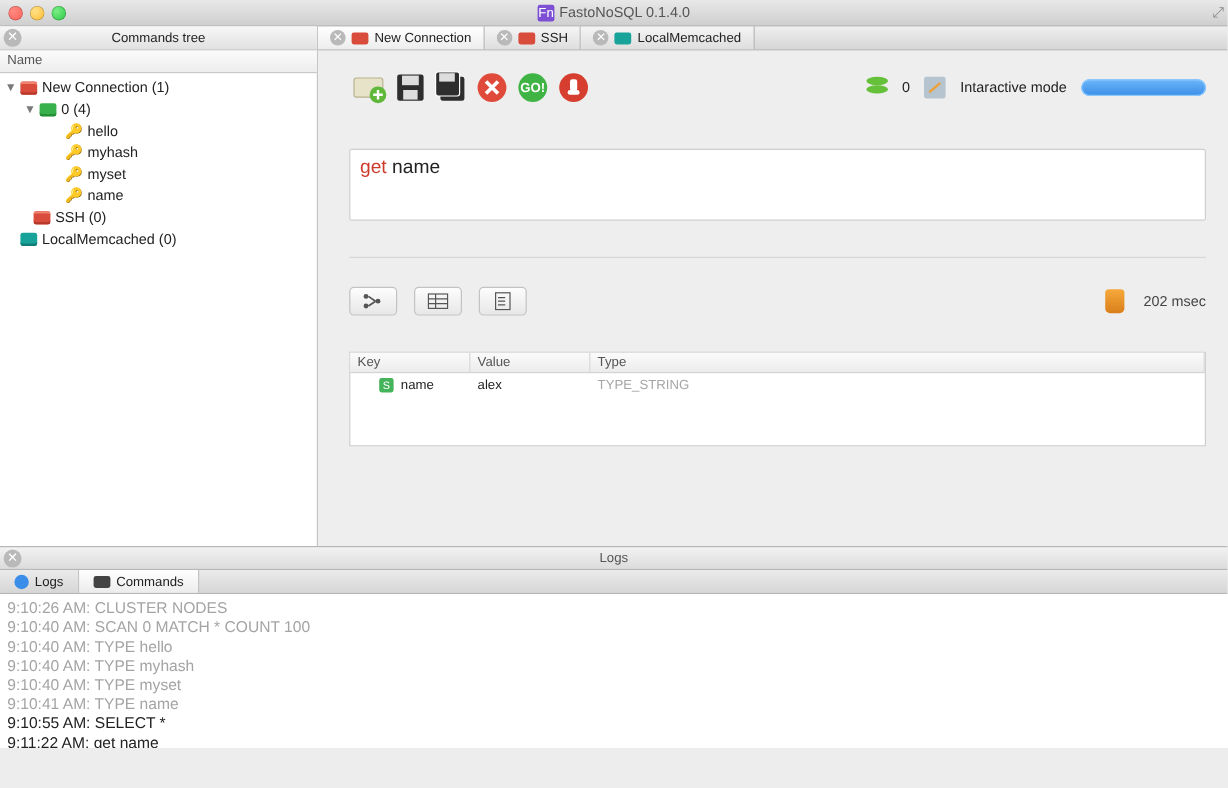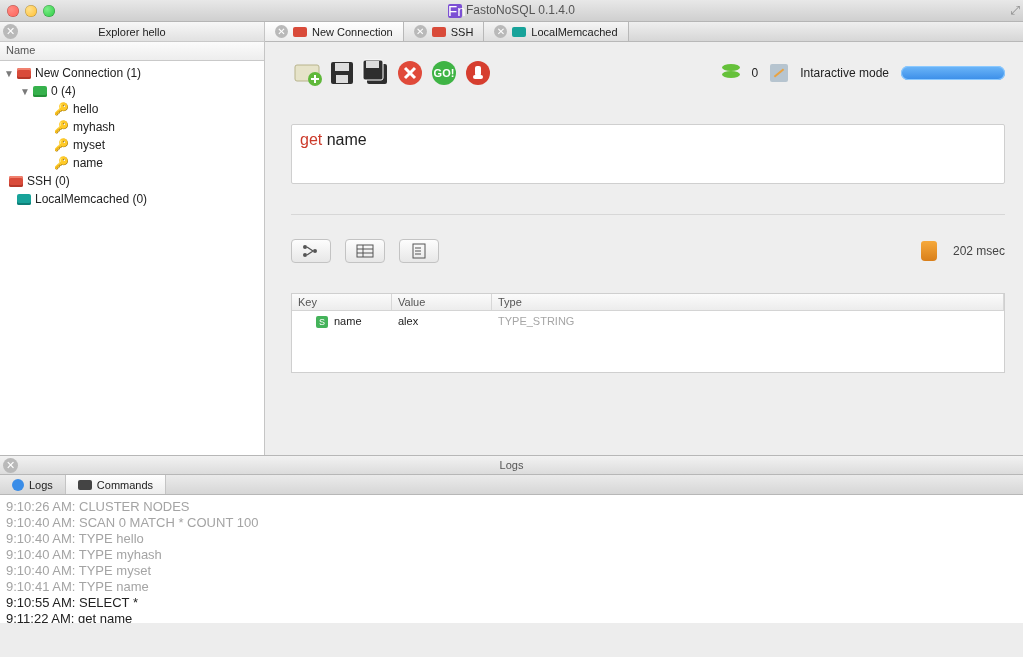--- a/index.html
+++ b/index.html
@@ -6,21 +6,21 @@
   html,body { margin:0; padding:0; background:#ededed; height:657px; width:1023px; overflow:hidden; color:#222; }
   
   
   .titlebar { height:22px; background:linear-gradient(#e8e8e8,#cfcfcf); display:flex; align-items:center; border-bottom:1px solid #b5b5b5; font-size:11px; position:relative;}
   .traffic { display:flex; gap:6px; margin-left:7px;}
   .tball { width:12px; height:12px; border-radius:50%; box-shadow:inset 0 0 0 .5px rgba(0,0,0,.3);}
   .red{background:radial-gradient(circle at 35% 35%,#ff8b82,#ff5f57);} 
   .yellow{background:radial-gradient(circle at 35% 35%,#ffe08a,#ffbd2e);}
   .green{background:radial-gradient(circle at 35% 35%,#7BEE87,#28c840);}
   .title-center { position:absolute; left:0; right:0; text-align:center; font-size:12px; color:#555;}
-  .title-center .badge {display:inline-block;width:14px;height:14px;background:#7c4fd4;color:#fff;font-size:15px;line-height:14px;border-radius:2px;text-align:center;margin-right:4px;vertical-align:middle;}
+  .title-center .badge {display:inline-block;width:14px;height:14px;background:#7c4fd4;color:#fff;font-size:11px;line-height:14px;border-radius:2px;text-align:center;margin-right:4px;vertical-align:middle;}
   .corner {position:absolute; right:3px; top:3px; font-size:12px; color:#888;}
   
   
   .upper { display:flex; height:433px; }
   
   
   .explorer { width:265px; background:#fff; border-right:1px solid #c5c5c5; display:flex; flex-direction:column;}
   .explorer-header { height:20px; background:linear-gradient(#f7f7f7,#e1e1e1); border-bottom:1px solid #c9c9c9; font-size:11px; display:flex; align-items:center; justify-content:center; position:relative;}
   .close-circle { position:absolute; left:3px; top:2px; width:15px; height:15px; border-radius:50%; background:#b9b9b9; color:#fff; font-size:11px; line-height:15px; text-align:center;}
   .col-header{height:19px;background:linear-gradient(#fbfbfb,#ededed);border-bottom:1px solid #c9c9c9;font-size:11px;padding:2px 6px;color:#555;}
@@ -96,21 +96,21 @@
   </div>
   <div class="title-center"><span class="badge">Fn</span><span>FastoNoSQL 0.1.4.0</span></div>
   <div class="corner">⤢</div>
 </div>
 
 <div class="upper">
 
   <div class="explorer">
     <div class="explorer-header">
       <span class="close-circle">✕</span>
-      <span>Explorer hello</span>
+      <span>Commands tree</span>
     </div>
     <div class="col-header">Name</div>
     <div class="tree">
       <div class="node" style="padding-left:4px">
         <span class="disclosure">▼</span>
         <span class="ic">
             <span class="ic-redbox"></span>
           </span>
         <span>New Connection (1)</span>
       </div>
@@ -130,21 +130,21 @@
         <span>myhash</span>
       </div>
       <div class="node" style="padding-left:54px">
         <span class="ic ic-key">🔑</span>
         <span>myset</span>
       </div>
       <div class="node" style="padding-left:54px">
         <span class="ic ic-key">🔑</span>
         <span>name</span>
       </div>
-      <div class="node" style="padding-left:8px">
+      <div class="node" style="padding-left:27px">
         <span class="ic">
             <span class="ic-redbox"></span>
           </span>
         <span>SSH (0)</span>
       </div>
       <div class="node" style="padding-left:16px">
         <span class="ic">
             <span class="ic-cyanbox"></span>
           </span>
         <span>LocalMemcached (0)</span>

